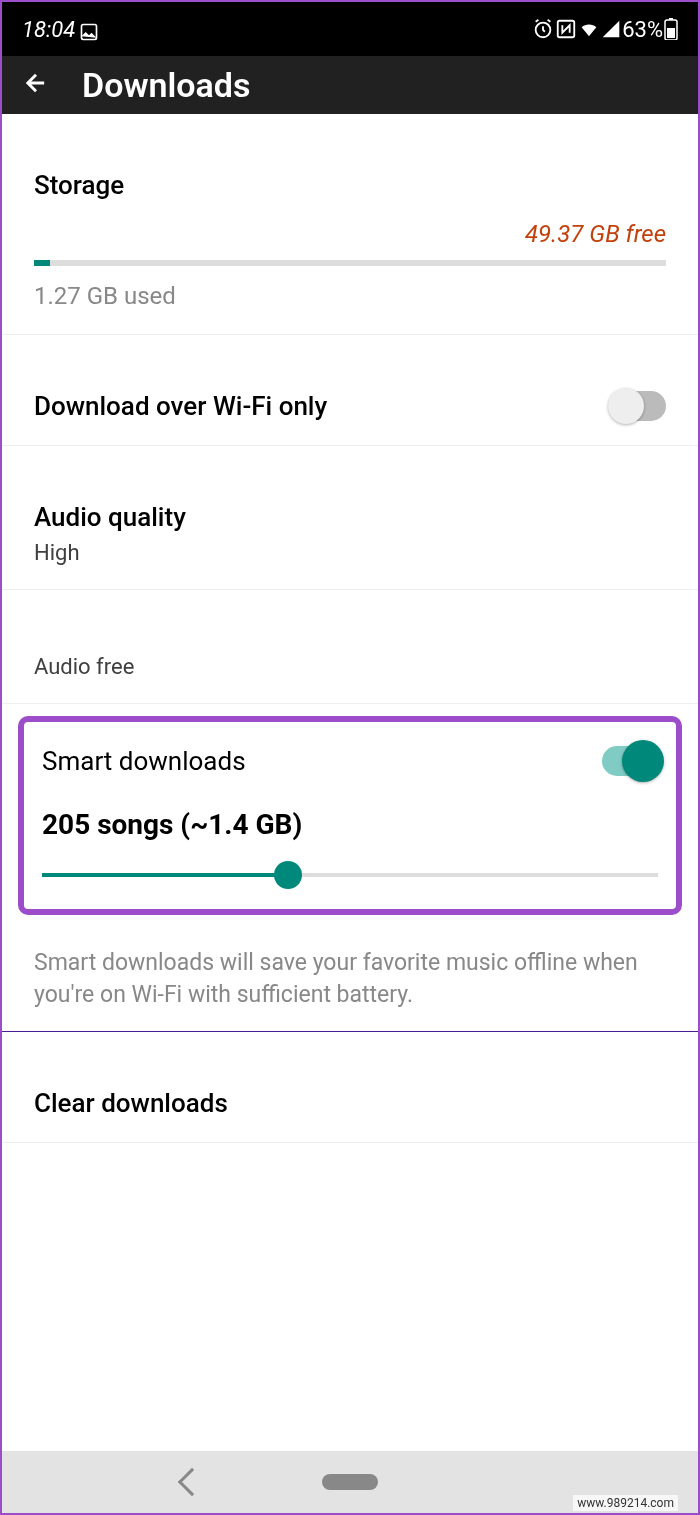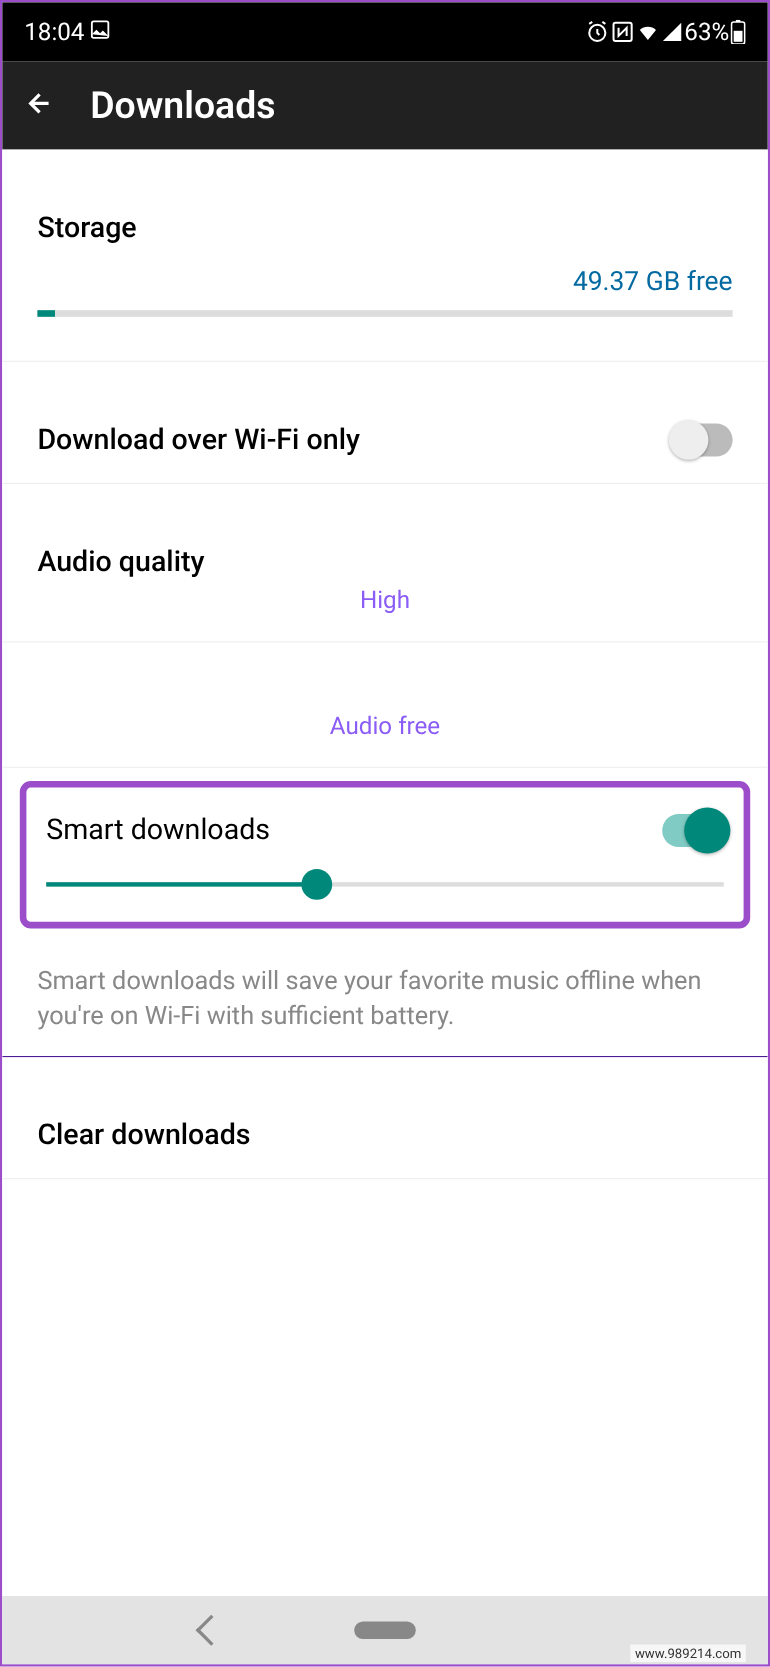--- a/index.html
+++ b/index.html
@@ -15,44 +15,44 @@
     }
     .status-bar {
       background: #000;
       color: #fff;
       height: 54px;
       display: flex;
       align-items: center;
       padding: 0 20px;
       font-size: 22px;
     }
-    .status-left { display: flex; gap: 4px; align-items: flex-start; }
+    .status-left { display: flex; gap: 4px; align-items: flex-end; font-style: italic; }
     .status-right { margin-left: auto; display: flex; gap: 1px; align-items: center; }
     .status-icon { display: inline-flex; align-items: center; }
     .app-bar {
       background: #212121;
       color: #fff;
-      height: 80px;
+      height: 58px;
       display: flex;
       align-items: center;
       padding: 0 20px;
       gap: 32px;
     }
     .back-arrow { width: 28px; height: 28px; }
     .app-title { font-size: 34px; font-weight: 600; }
     .content { flex: 1; background: #fff; overflow: hidden; }
     .section { padding: 24px 32px; border-bottom: 1px solid #eee; margin-top: 32px; }
     .section-title { font-size: 26px; color: #000; margin-bottom: 20px; font-weight: 500; }
-    .storage-free { text-align: right; font-size: 24px; color: #0369a1; margin-bottom: 12px; }
+    .storage-free { text-align: right; font-size: 24px; color: #c2410c; margin-bottom: 12px; font-style: italic; }
     .storage-bar { width: 100%; height: 6px; background: #ddd; position: relative; margin-bottom: 16px; }
     .storage-bar-fill { height: 100%; background: #00897b; width: 2.5%; }
     .storage-used { font-size: 24px; color: #888; }
     .setting-row { display: flex; align-items: center; justify-content: space-between; }
     .setting-label { font-size: 26px; color: #000; font-weight: 500; }
-    .setting-sub { font-size: 22px; color: #8b5cf6; margin-top: 8px; text-align: center; }
+    .setting-sub { font-size: 22px; color: #404040; margin-top: 8px; }
     .toggle { width: 56px; height: 30px; border-radius: 15px; position: relative; }
     .toggle-off { background: #bbb; }
     .toggle-off .knob { position: absolute; left: -2px; top: -3px; width: 36px; height: 36px; background: #eee; border-radius: 50%; box-shadow: 0 1px 3px rgba(0,0,0,0.3); }
     .toggle-on { background: #80cbc4; }
     .toggle-on .knob { position: absolute; right: -6px; top: -6px; width: 42px; height: 42px; background: #00897b; border-radius: 50%; box-shadow: 0 1px 3px rgba(0,0,0,0.3); }
     .highlight-box {
       border: 6px solid #9b4dca;
       margin: 0 16px;
       padding: 24px 18px 32px;
       border-radius: 10px;
@@ -133,20 +133,21 @@
 </div>
 
 <div class="content">
 
   <div class="section">
     <div class="section-title">Storage</div>
     <div class="storage-free">49.37 GB free</div>
     <div class="storage-bar">
       <div class="storage-bar-fill"></div>
     </div>
+    <div class="storage-used">1.27 GB used</div>
   </div>
 
   <div class="section">
     <div class="setting-row">
       <span class="setting-label">Download over Wi-Fi only</span>
       <span class="toggle toggle-off">
         <span class="knob"></span>
       </span>
     </div>
   </div>
@@ -161,20 +162,21 @@
   </div>
 
   <div style="padding:12px 0;">
     <div class="highlight-box">
       <div class="highlight-title-row">
         <span class="highlight-title">Smart downloads</span>
         <span class="toggle toggle-on">
           <span class="knob"></span>
         </span>
       </div>
+      <div class="songs-text">205 songs (~1.4 GB)</div>
       <div class="slider-track">
         <div class="slider-fill"></div>
         <div class="slider-knob"></div>
       </div>
     </div>
   </div>
 
   <div class="description">Smart downloads will save your favorite music offline when you're on Wi-Fi with sufficient battery.</div>
 
   <div class="section">

